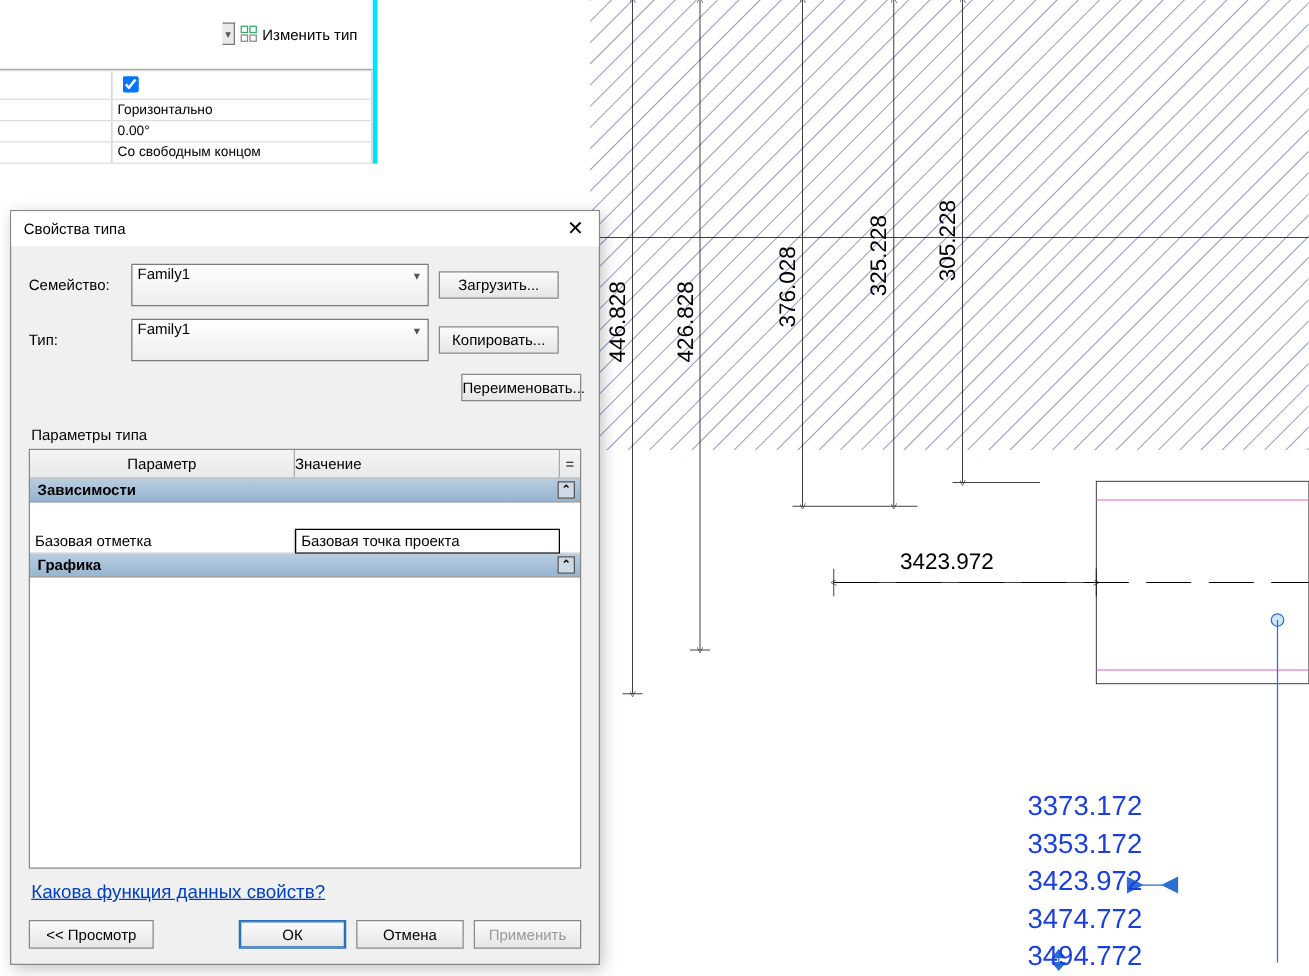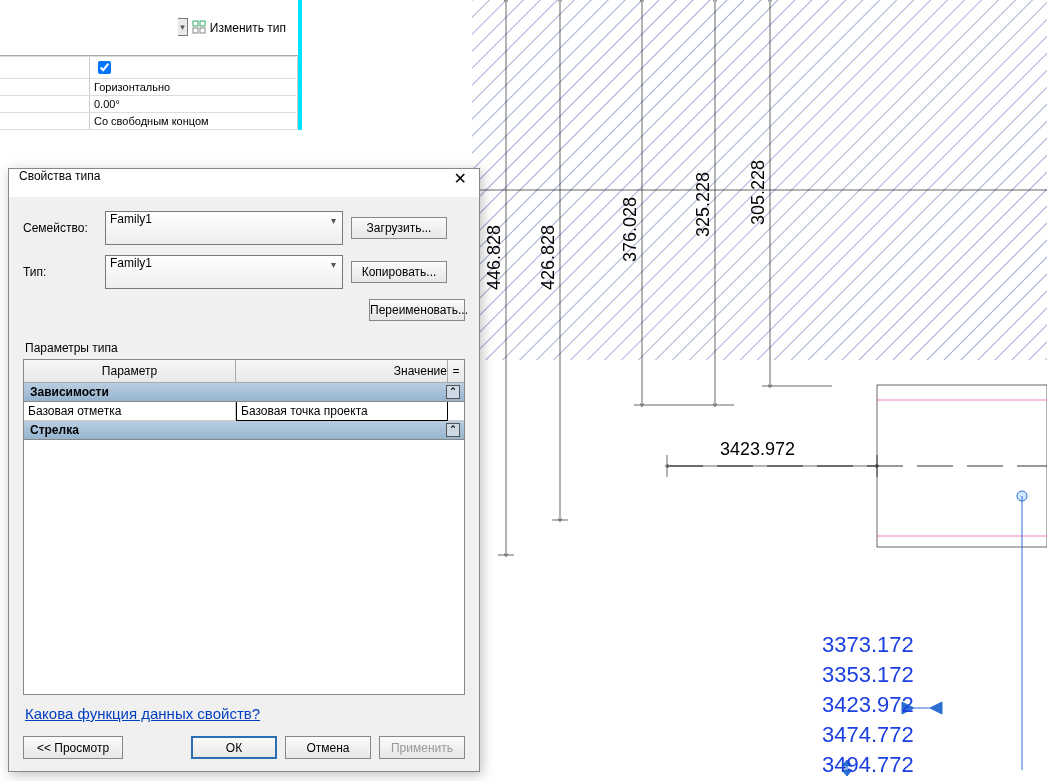--- a/index.html
+++ b/index.html
@@ -70,21 +70,21 @@
     left: 8px; top: 168px;
     width: 472px; height: 604px;
     background:#f0f0f0;
     border:1px solid #888;
     box-shadow: 2px 3px 12px rgba(0,0,0,0.25);
     z-index: 10;
     display:flex; flex-direction:column;
   }
   .dlg-title {
     height:28px;
-    display:flex; align-items:flex-start; justify-content:space-between;
+    display:flex; align-items:center; justify-content:space-between;
     padding:0 8px 0 10px;
     background:#fff;
     font-size:12px;
   }
   .dlg-close { font-size:16px; cursor:pointer; padding:0 4px; }
   .dlg-body { padding: 14px 14px 12px 14px; flex:1; display:flex; flex-direction:column; }
 
   .frow { display:flex; align-items:center; margin-bottom:10px; gap:8px;}
   .flabel { width: 74px; font-size:12px; }
   .fselect {
@@ -118,41 +118,41 @@
     overflow:hidden;
     display:flex; flex-direction:column;
   }
   .param-head {
     display:flex;
     background:linear-gradient(#f6f6f6,#e8e8e8);
     border-bottom:1px solid #aaa;
     font-size:12px;
   }
   .ph-c1 { width: 212px; text-align:center; padding:4px 0; border-right:1px solid #aaa;}
-  .ph-c2 { flex:1; text-align:right; padding:4px 0; border-right:1px solid #aaa;}
+  .ph-c2 { flex:1; text-align:left; padding:4px 0; border-right:1px solid #aaa;}
   .ph-c3 { width: 16px; text-align:center; padding:4px 0; }
   .group-row {
     display:flex; align-items:center;
     background:#9fb7cf;
     background:linear-gradient(#b9cde0,#96b5d0);
     border-bottom:1px solid #888;
     font-weight:bold;
     font-size:12px;
     padding:2px 6px;
     position:relative;
   }
   .group-toggle {
     position:absolute; right:4px; top:2px;
     width:14px; height:14px;
     border:1px solid #555;
     background:#cdd9e4;
     text-align:center; line-height:10px; font-size:9px;
     cursor:pointer;
   }
-  .data-row { display:flex; border-bottom:1px solid #ccc; font-size:12px;}
+  .data-row { display:flex; border-bottom:1px solid #ccc; font-size:12px;margin-top:22px;}
   .dc1 { width:212px; padding:2px 4px; border-right:1px solid #ccc; }
   .dc2 { flex:1; padding:2px 4px; border-right:1px solid #ccc; }
   .dc3 { width:16px; }
   .dc2.boxed { border:1px solid #000; margin:-1px 0; }
 
   .help-link {
     color:#003fc1; text-decoration:underline; font-size:15px;
     cursor:pointer; margin:10px 2px 12px 2px;
   }
 
@@ -312,21 +312,21 @@
         <span>Зависимости</span>
         <span class="group-toggle">⌃</span>
       </div>
       <div class="data-row">
         <div class="dc1">Базовая отметка</div>
         <div class="dc2 boxed">Базовая точка проекта</div>
         <div class="dc3"></div>
       </div>
 
       <div class="group-row">
-        <span>Стрелка</span>
+        <span>Графика</span>
         <span class="group-toggle">⌃</span>
       </div>
     </div>
 
     <div class="help-link">Какова функция данных свойств?</div>
 
     <div class="dlg-btns">
       <button class="dlg-btn" style="width:100px;">&lt;&lt; Просмотр</button>
       <div class="spacer"></div>
       <button class="dlg-btn primary">ОК</button>

